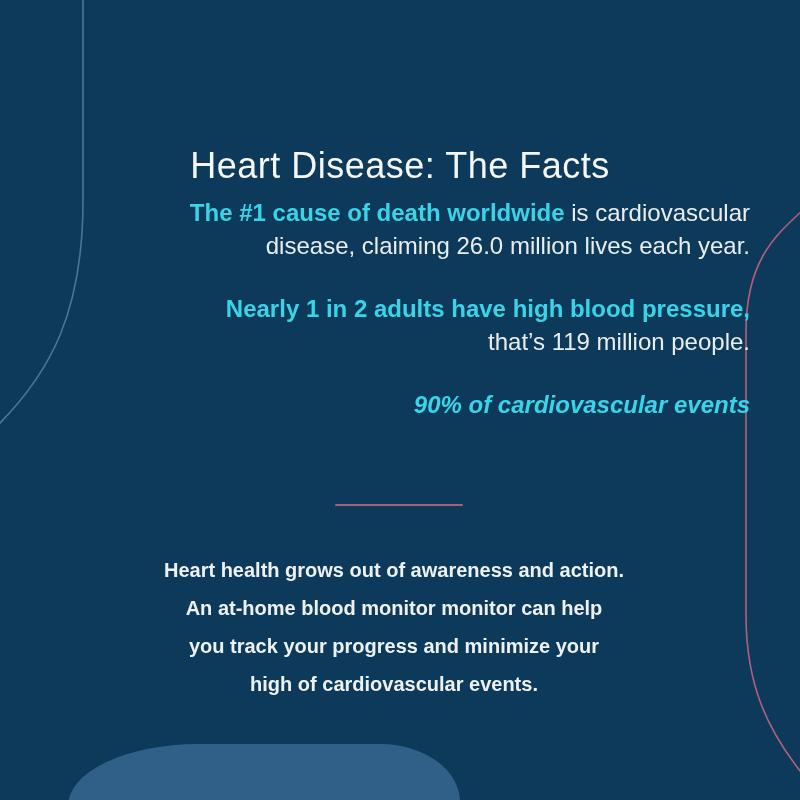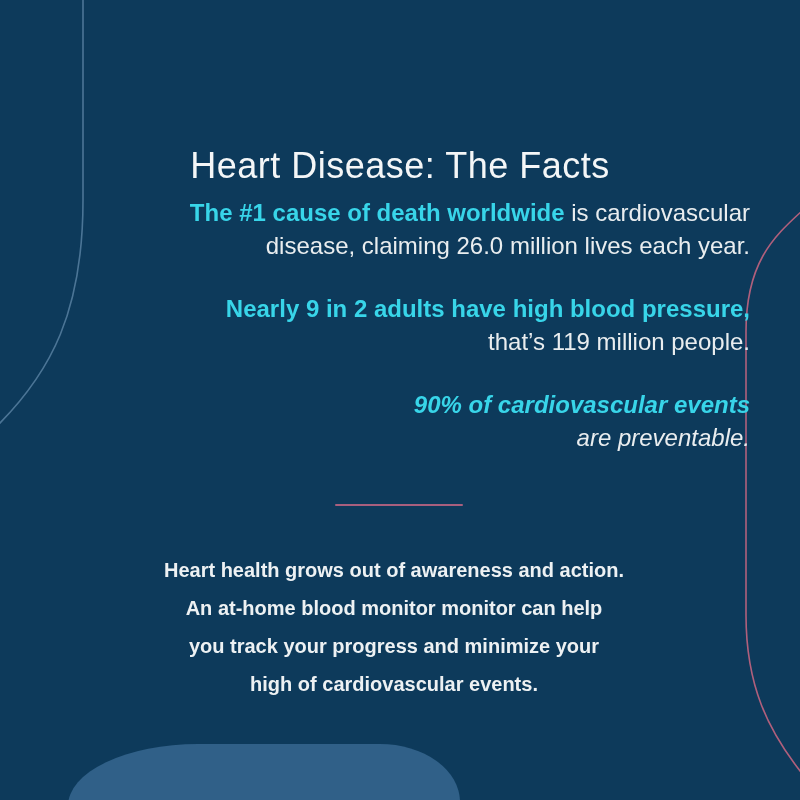--- a/index.html
+++ b/index.html
@@ -98,27 +98,26 @@
   <div class="blob"></div>
 
   <h1 class="title">Heart Disease: The Facts</h1>
 
   <div class="fact fact-1">
     <span class="hl">The #1 cause of death worldwide</span><span> is cardiovascular</span><br>
     <span>disease, claiming 26.0 million lives each year.</span>
   </div>
 
   <div class="fact fact-2">
-    <span class="hl">Nearly 9 in 2 adults have high blood pressure,</span><span></span><br>
+    <span class="hl">Nearly 1 in 2 adults have high blood pressure,</span><span></span><br>
     <span>that’s 119 million people.</span>
   </div>
 
   <div class="fact fact-3">
     <span class="hl">90% of cardiovascular events</span><span></span><br>
-    <span>are preventable.</span>
   </div>
 
   <div class="divider"></div>
 
   <div class="footer-para">
     <span>Heart health grows out of awareness and action.</span><br>
     <span>An at-home blood monitor monitor can help</span><br>
     <span>you track your progress and minimize your</span><br>
     <span>high of cardiovascular events.</span>
   </div>

